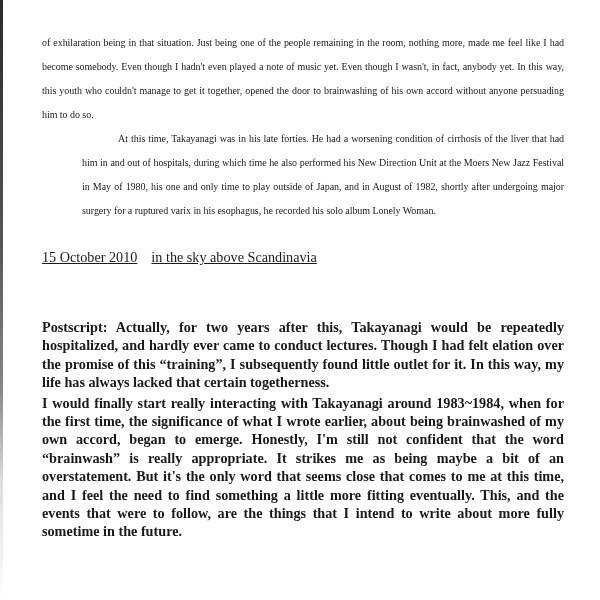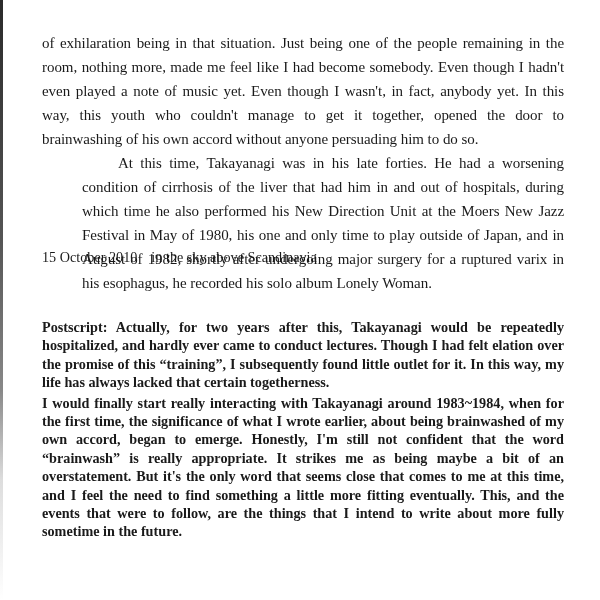--- a/index.html
+++ b/index.html
@@ -24,37 +24,38 @@
       background: linear-gradient(to bottom, #2a2a2a 0%, #555 40%, #888 65%, #ddd 80%, #fff 100%);
     }
     .page {
       position: absolute;
       left: 42px;
       top: 31px;
       width: 522px;
     }
     .para {
       margin: 0;
-      font-size: 15px;
+      font-size: 10px;
       line-height: 24px;
       text-align: justify;
       text-align-last: left;
       letter-spacing: -0.05px;
     }
     .para.indent {
       text-indent: 36px;
       margin-left: 40px;
     }
     .date-line {
       position: absolute;
       left: 42px;
       top: 245px;
       font-size: 14.2px;
       line-height: 24px;
       white-space: pre;
+      text-decoration: underline;
     }
     .date-line .place {
       margin-left: 14px;
     }
     .postscript {
       position: absolute;
       left: 42px;
       top: 318px;
       width: 522px;
     }

